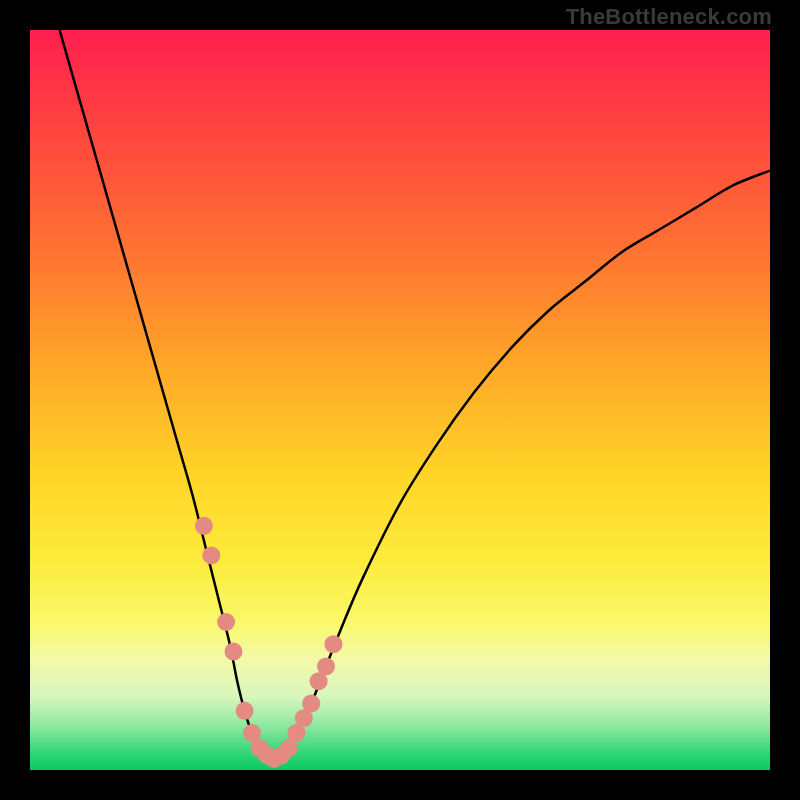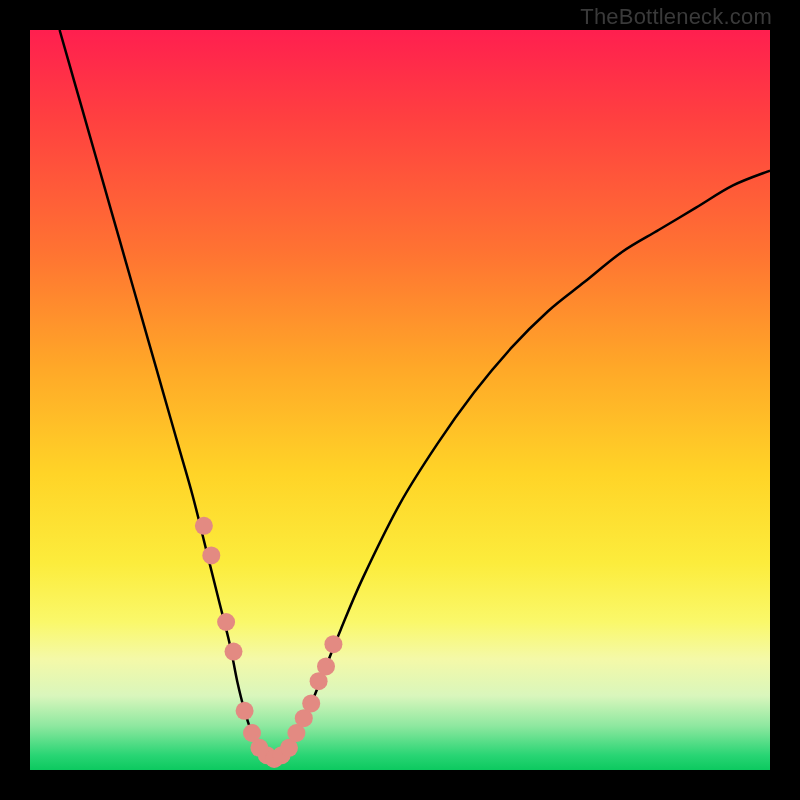--- a/index.html
+++ b/index.html
@@ -40,21 +40,21 @@
       #29d574 98%,
       #0cc95f 100%
     );
   }
   .watermark {
     position: absolute;
     top: 4px;
     right: 28px;
     color: #3a3a3a;
     font-size: 22px;
-    font-weight: 400;
+    font-weight: 700;
     letter-spacing: 0.2px;
     user-select: none;
   }
   svg.curve {
     position: absolute;
     top: 0;
     left: 0;
     width: 740px;
     height: 740px;
     overflow: visible;

